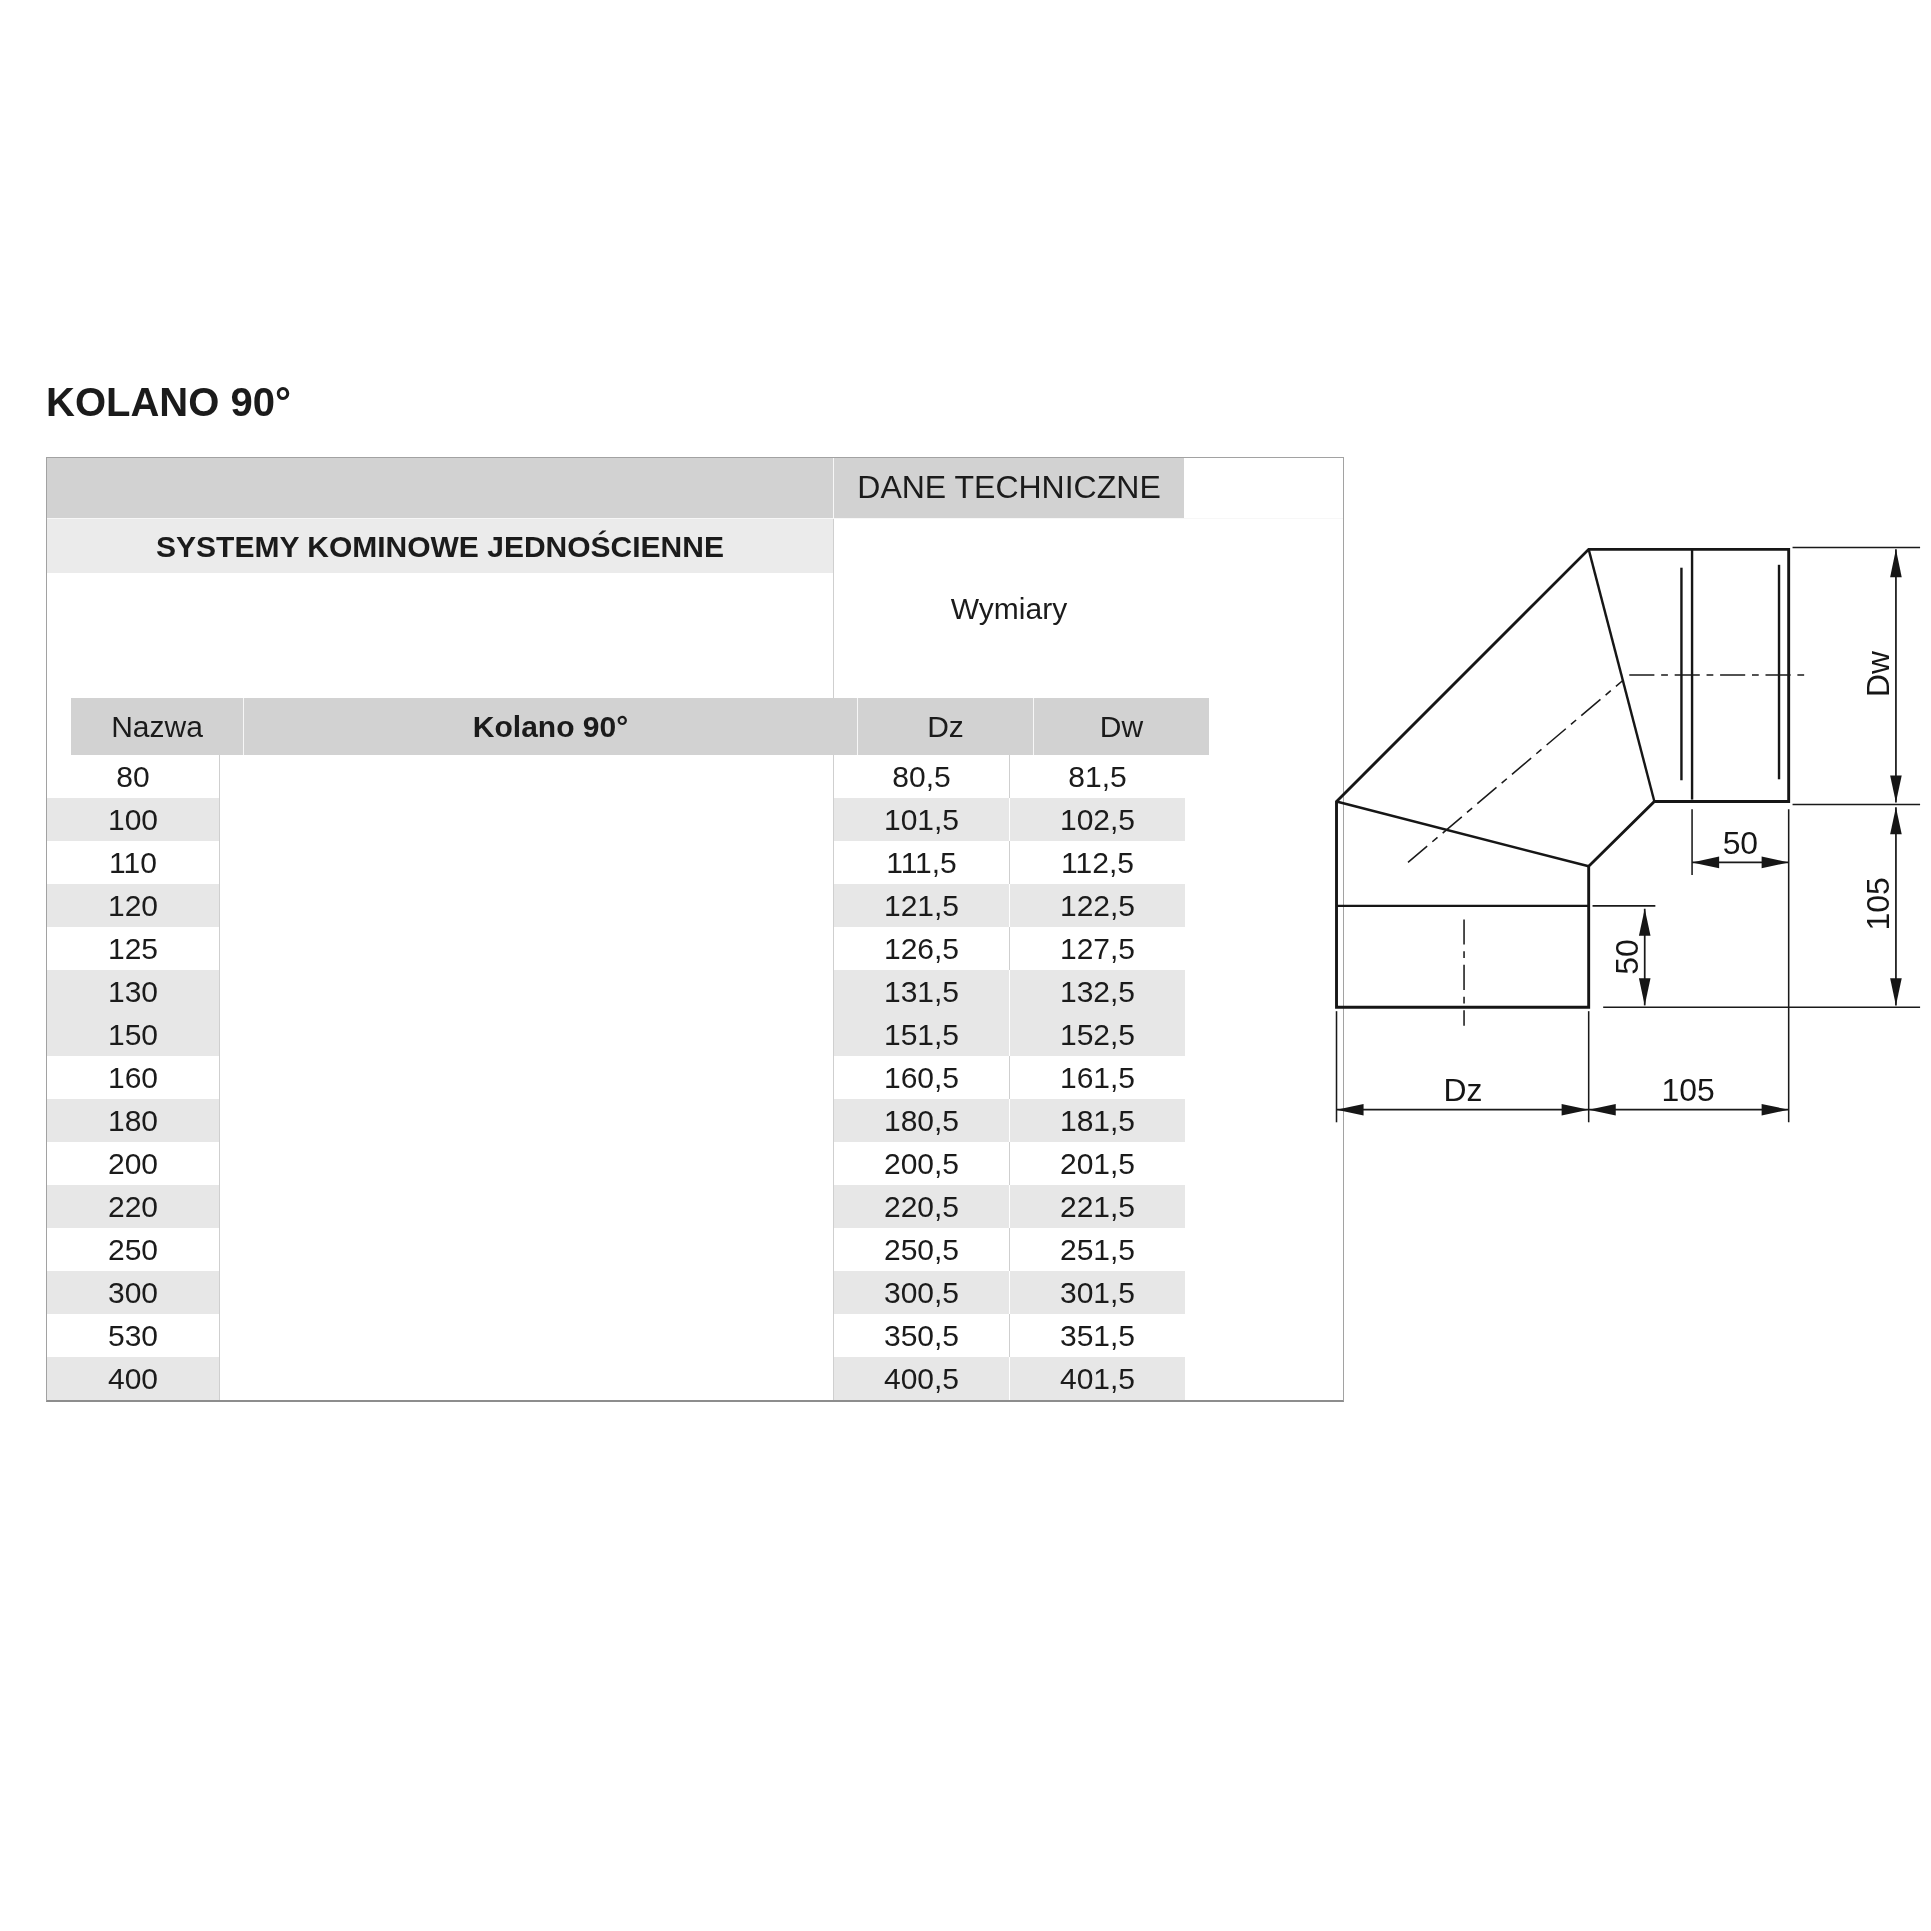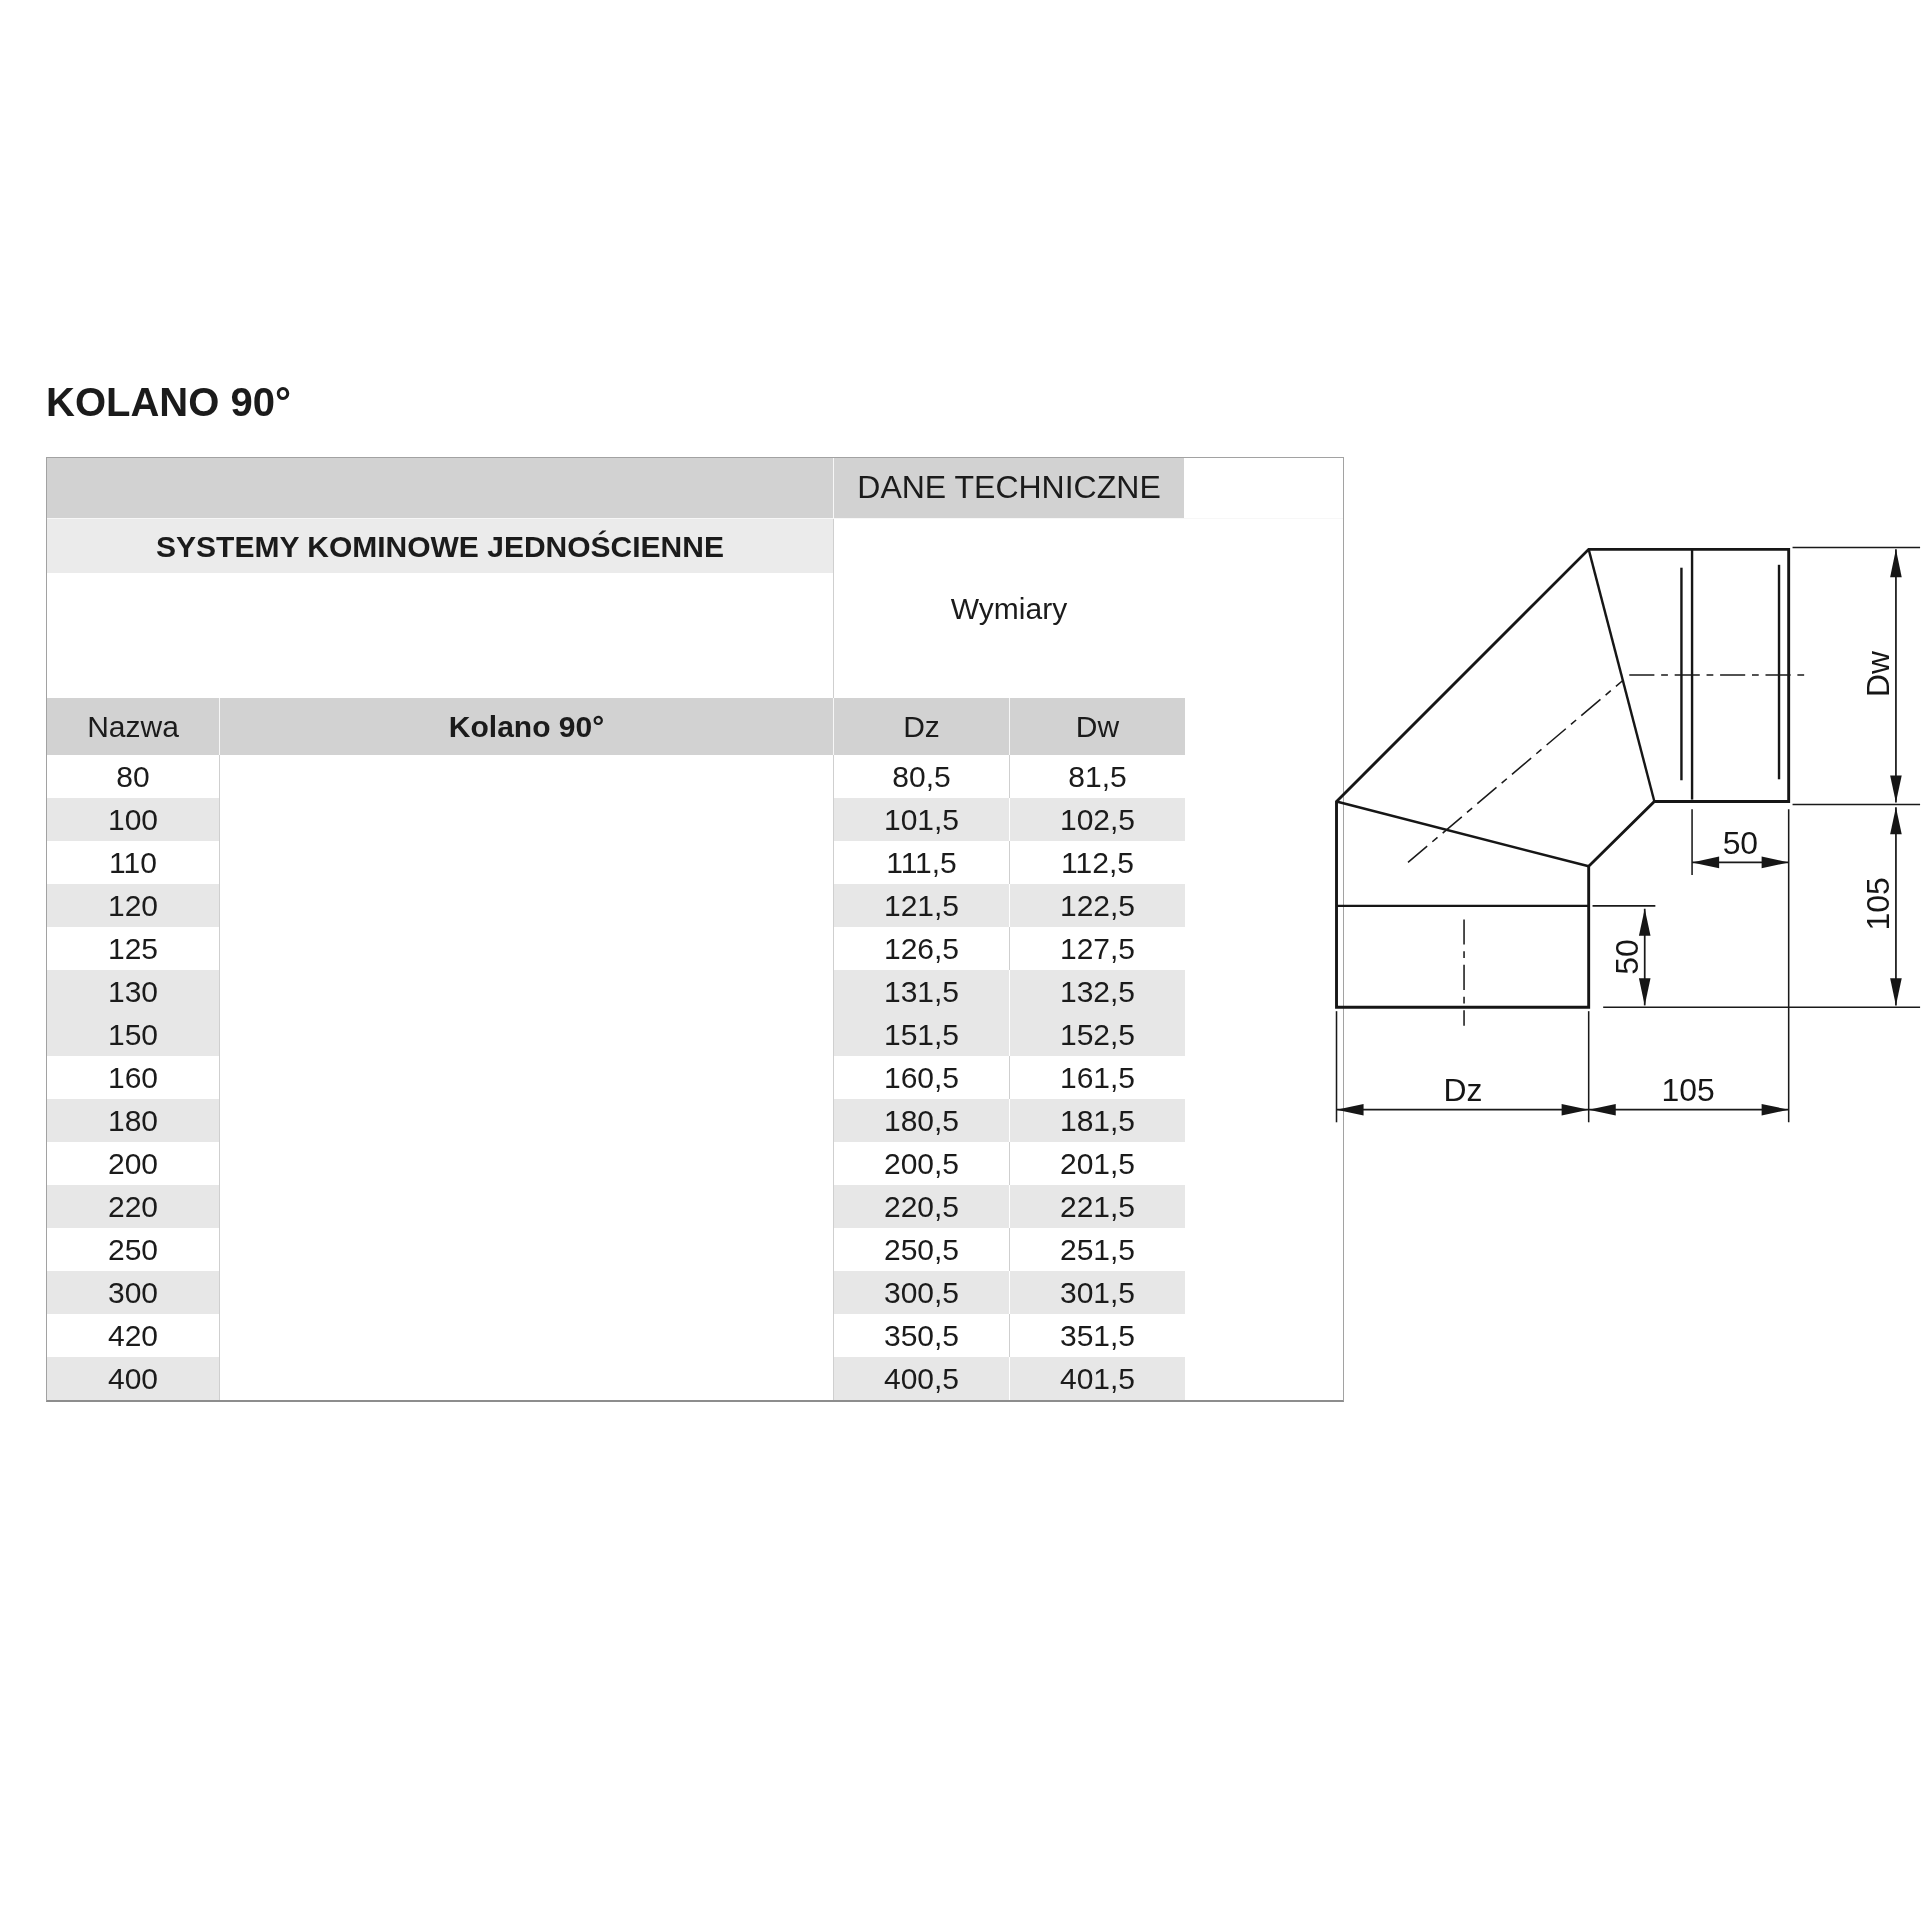--- a/index.html
+++ b/index.html
@@ -28,21 +28,21 @@
   .rowA{height:60px;border-bottom:1.9px solid #f7f7f7;}
   .rowA .cA-left{width:786px;background:#d2d2d2;}
   .rowA .cA-right{width:351px;background:#d2d2d2;border-left:1.9px solid #f7f7f7;font-size:32px;}
   
   .rowBC{display:flex;}
   .left-stack{width:786px;display:flex;flex-direction:column;}
   .c-systemy{height:54px;background:#ebebeb;font-weight:bold;font-size:30px;}
   .c-blank{height:125px;background:#ffffff;}
   .c-wymiary{width:351px;background:#ffffff;border-left:1.9px solid #cfcfcf;}
   
-  .rowD{height:57px;}
+  .rowD{height:57px;margin-left:24px;}
   .rowD .c{background:#d2d2d2;}
   .rowD .c2,.rowD .c3,.rowD .c4{border-left:1.9px solid #f7f7f7;}
   .rowD .c2{font-weight:bold;}
   .c1{width:172px;}
   .c2{width:614px;}
   .c3{width:176px;}
   .c4{width:176px;}
   
   .trow{height:43px;}
   .trow .c{background:#ffffff;}
@@ -156,21 +156,21 @@
       <div class="c c3">250,5</div>
       <div class="c c4">251,5</div>
     </div>
       <div class="r trow alt">
       <div class="c c1">300</div>
       <div class="c c2"></div>
       <div class="c c3">300,5</div>
       <div class="c c4">301,5</div>
     </div>
       <div class="r trow">
-      <div class="c c1">420</div>
+      <div class="c c1">530</div>
       <div class="c c2"></div>
       <div class="c c3">350,5</div>
       <div class="c c4">351,5</div>
     </div>
       <div class="r trow alt">
       <div class="c c1">400</div>
       <div class="c c2"></div>
       <div class="c c3">400,5</div>
       <div class="c c4">401,5</div>
     </div>

